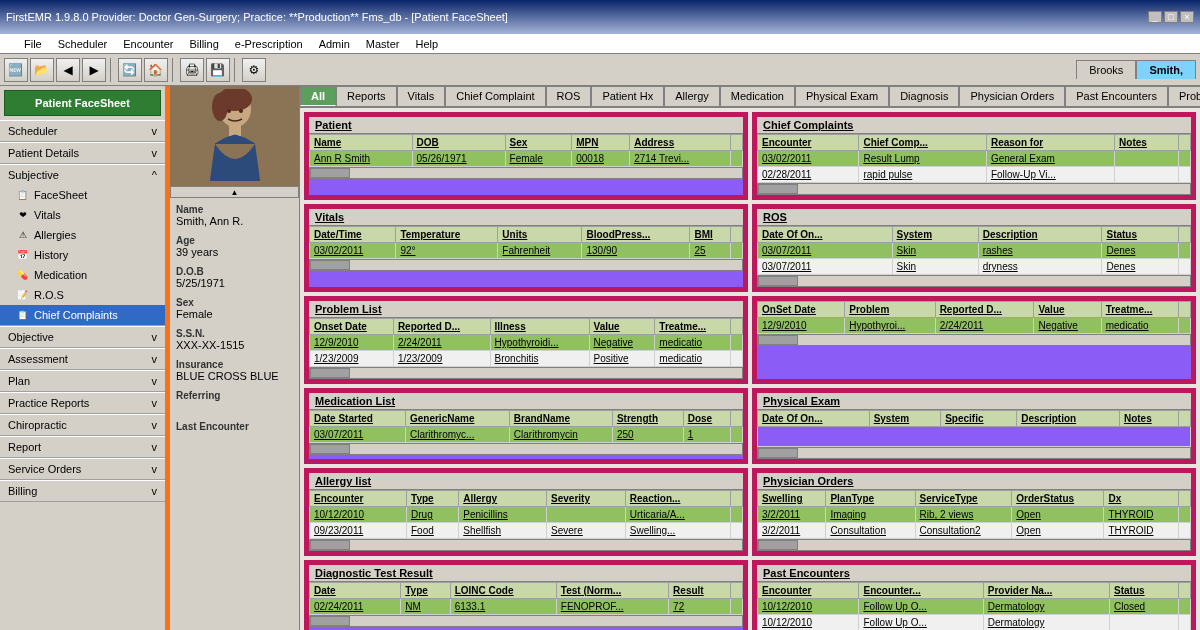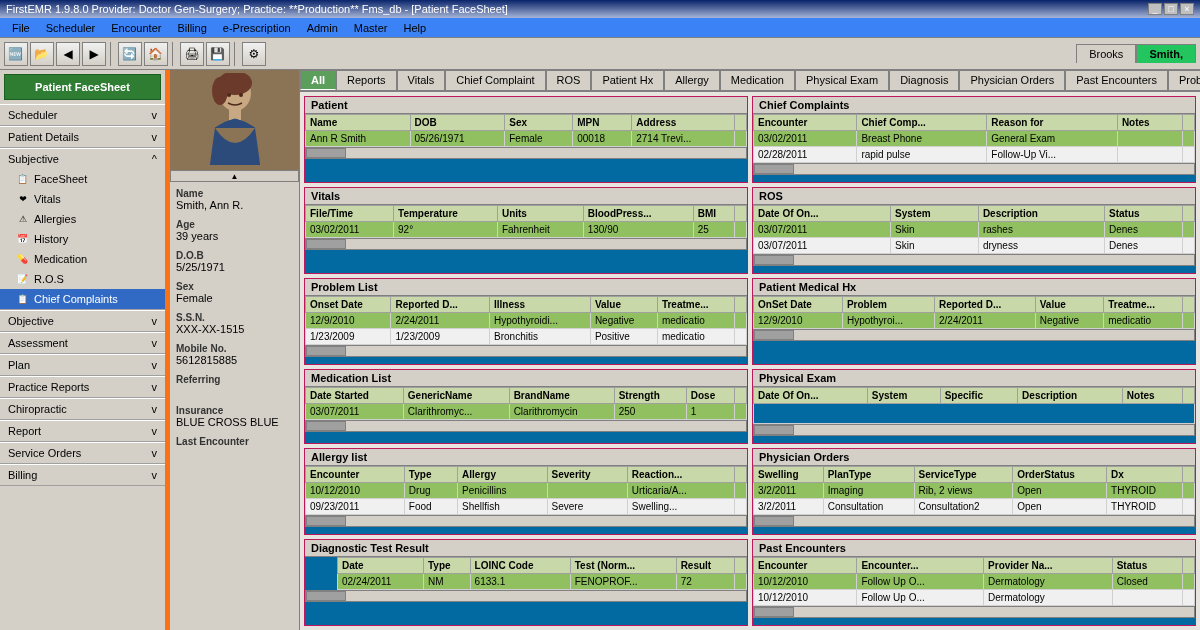--- a/index.html
+++ b/index.html
@@ -4,35 +4,35 @@
   <style>
     * { box-sizing: border-box; margin: 0; padding: 0; font-family: Arial, sans-serif; font-size: 11px; }
     body { background: #d4d0c8; overflow: hidden; width: 1200px; height: 630px; }
 
     
     .title-bar {
       background: linear-gradient(to bottom, #0a246a, #a6b5d7);
       color: white;
       padding: 2px 6px;
       font-size: 11px;
-      height: 18px;
+      height: 34px;
       display: flex;
       align-items: center;
       justify-content: space-between;
     }
     .title-bar-buttons { display: flex; gap: 2px; }
     .title-btn { width: 14px; height: 12px; background: #c0c0c0; border: 1px solid #808080; font-size: 9px; display: flex; align-items: center; justify-content: center; cursor: pointer; }
 
     
     .menu-bar {
-      background: #3b82f6;
+      background: #ffffff;
       height: 20px;
       display: flex;
       align-items: center;
-      padding: 0 4px;
+      padding: 0 16px;
       border-bottom: 1px solid #808080;
     }
     .menu-item { padding: 2px 8px; font-size: 11px; cursor: pointer; }
 
     
     .toolbar {
       background: #d4d0c8;
       height: 32px;
       display: flex;
       align-items: center;
@@ -49,21 +49,21 @@
     }
     .toolbar-sep { width: 4px; height: 24px; border-left: 1px solid #808080; margin: 0 2px; }
     .user-tab {
       padding: 3px 12px;
       background: #d4d0c8;
       border: 1px solid #808080;
       border-bottom: none;
       cursor: pointer;
       font-size: 11px;
     }
-    .user-tab.active { background: #22c55e; font-weight: bold; }
+    .user-tab.active { background: #7dd3fc; font-weight: bold; }
 
     
     .main-layout { display: flex; height: calc(630px - 70px); }
 
     
     .sidebar {
       width: 170px;
       background: #d4d0c8;
       border-right: 5px solid #f97316;
       display: flex;
@@ -173,22 +173,23 @@
       display: grid;
       grid-template-columns: 1fr 1fr;
       gap: 4px;
       padding: 4px;
       overflow-y: auto;
       flex: 1;
     }
 
     
     .data-section {
-      background: #0369a1;
-      border: 1px solid #be185d;
+      background: #8b5cf6;
+      border: 5px solid #be185d;
+      text-decoration: underline;
     }
     .section-title {
       background: #d4d0c8;
       padding: 2px 6px;
       font-weight: bold;
       font-size: 11px;
       border-bottom: 1px solid #808080;
     }
 
     
@@ -422,30 +423,26 @@
     </div>
     <div class="patient-field">
       <div class="patient-label">Sex</div>
       <div class="patient-value">Female</div>
     </div>
     <div class="patient-field">
       <div class="patient-label">S.S.N.</div>
       <div class="patient-value">XXX-XX-1515</div>
     </div>
     <div class="patient-field">
-      <div class="patient-label">Mobile No.</div>
-      <div class="patient-value">5612815885</div>
+      <div class="patient-label">Insurance</div>
+      <div class="patient-value">BLUE CROSS BLUE</div>
     </div>
     <div class="patient-field">
       <div class="patient-label">Referring</div>
       <div class="patient-value">&nbsp;</div>
-    </div>
-    <div class="patient-field">
-      <div class="patient-label">Insurance</div>
-      <div class="patient-value">BLUE CROSS BLUE</div>
     </div>
     <div class="patient-field">
       <div class="patient-label">Last Encounter</div>
     </div>
   </div>
 
   <div class="main-content">
 
     <div class="tab-bar">
       <div class="tab all-tab active">All</div>
@@ -505,21 +502,21 @@
                 <th>Encounter</th>
                 <th>Chief Comp...</th>
                 <th>Reason for</th>
                 <th>Notes</th>
                 <th style="width:12px;"></th>
               </tr>
             </thead>
             <tbody>
               <tr class="selected">
                 <td>03/02/2011</td>
-                <td>Breast Phone</td>
+                <td>Result Lump</td>
                 <td>General Exam</td>
                 <td></td>
                 <td></td>
               </tr>
               <tr>
                 <td>02/28/2011</td>
                 <td>rapid pulse</td>
                 <td>Follow-Up Vi...</td>
                 <td></td>
                 <td></td>
@@ -531,21 +528,21 @@
             <div class="scrollbar-thumb"></div>
           </div>
       </div>
 
       <div class="data-section">
         <div class="section-title">Vitals</div>
         <div style="overflow-x: auto;">
           <table class="data-table">
             <thead>
               <tr>
-                <th>File/Time</th>
+                <th>Date/Time</th>
                 <th>Temperature</th>
                 <th>Units</th>
                 <th>BloodPress...</th>
                 <th>BMI</th>
                 <th style="width:12px;"></th>
               </tr>
             </thead>
             <tbody>
               <tr class="selected">
                 <td>03/02/2011</td>
@@ -632,21 +629,20 @@
               </tr>
             </tbody>
           </table>
         </div>
         <div class="scrollbar-h">
             <div class="scrollbar-thumb"></div>
           </div>
       </div>
 
       <div class="data-section">
-        <div class="section-title">Patient Medical Hx</div>
         <div style="overflow-x: auto;">
           <table class="data-table">
             <thead>
               <tr>
                 <th>OnSet Date</th>
                 <th>Problem</th>
                 <th>Reported D...</th>
                 <th>Value</th>
                 <th>Treatme...</th>
                 <th style="width:12px;"></th>
@@ -799,21 +795,21 @@
             </tbody>
           </table>
         </div>
         <div class="scrollbar-h">
             <div class="scrollbar-thumb"></div>
           </div>
       </div>
 
       <div class="data-section">
         <div class="section-title">Diagnostic Test Result</div>
-        <div style="overflow-x: auto; padding-left: 32px;">
+        <div style="overflow-x: auto;">
           <table class="data-table">
             <thead>
               <tr>
                 <th>Date</th>
                 <th>Type</th>
                 <th>LOINC Code</th>
                 <th>Test (Norm...</th>
                 <th>Result</th>
                 <th style="width:12px;"></th>
               </tr>

